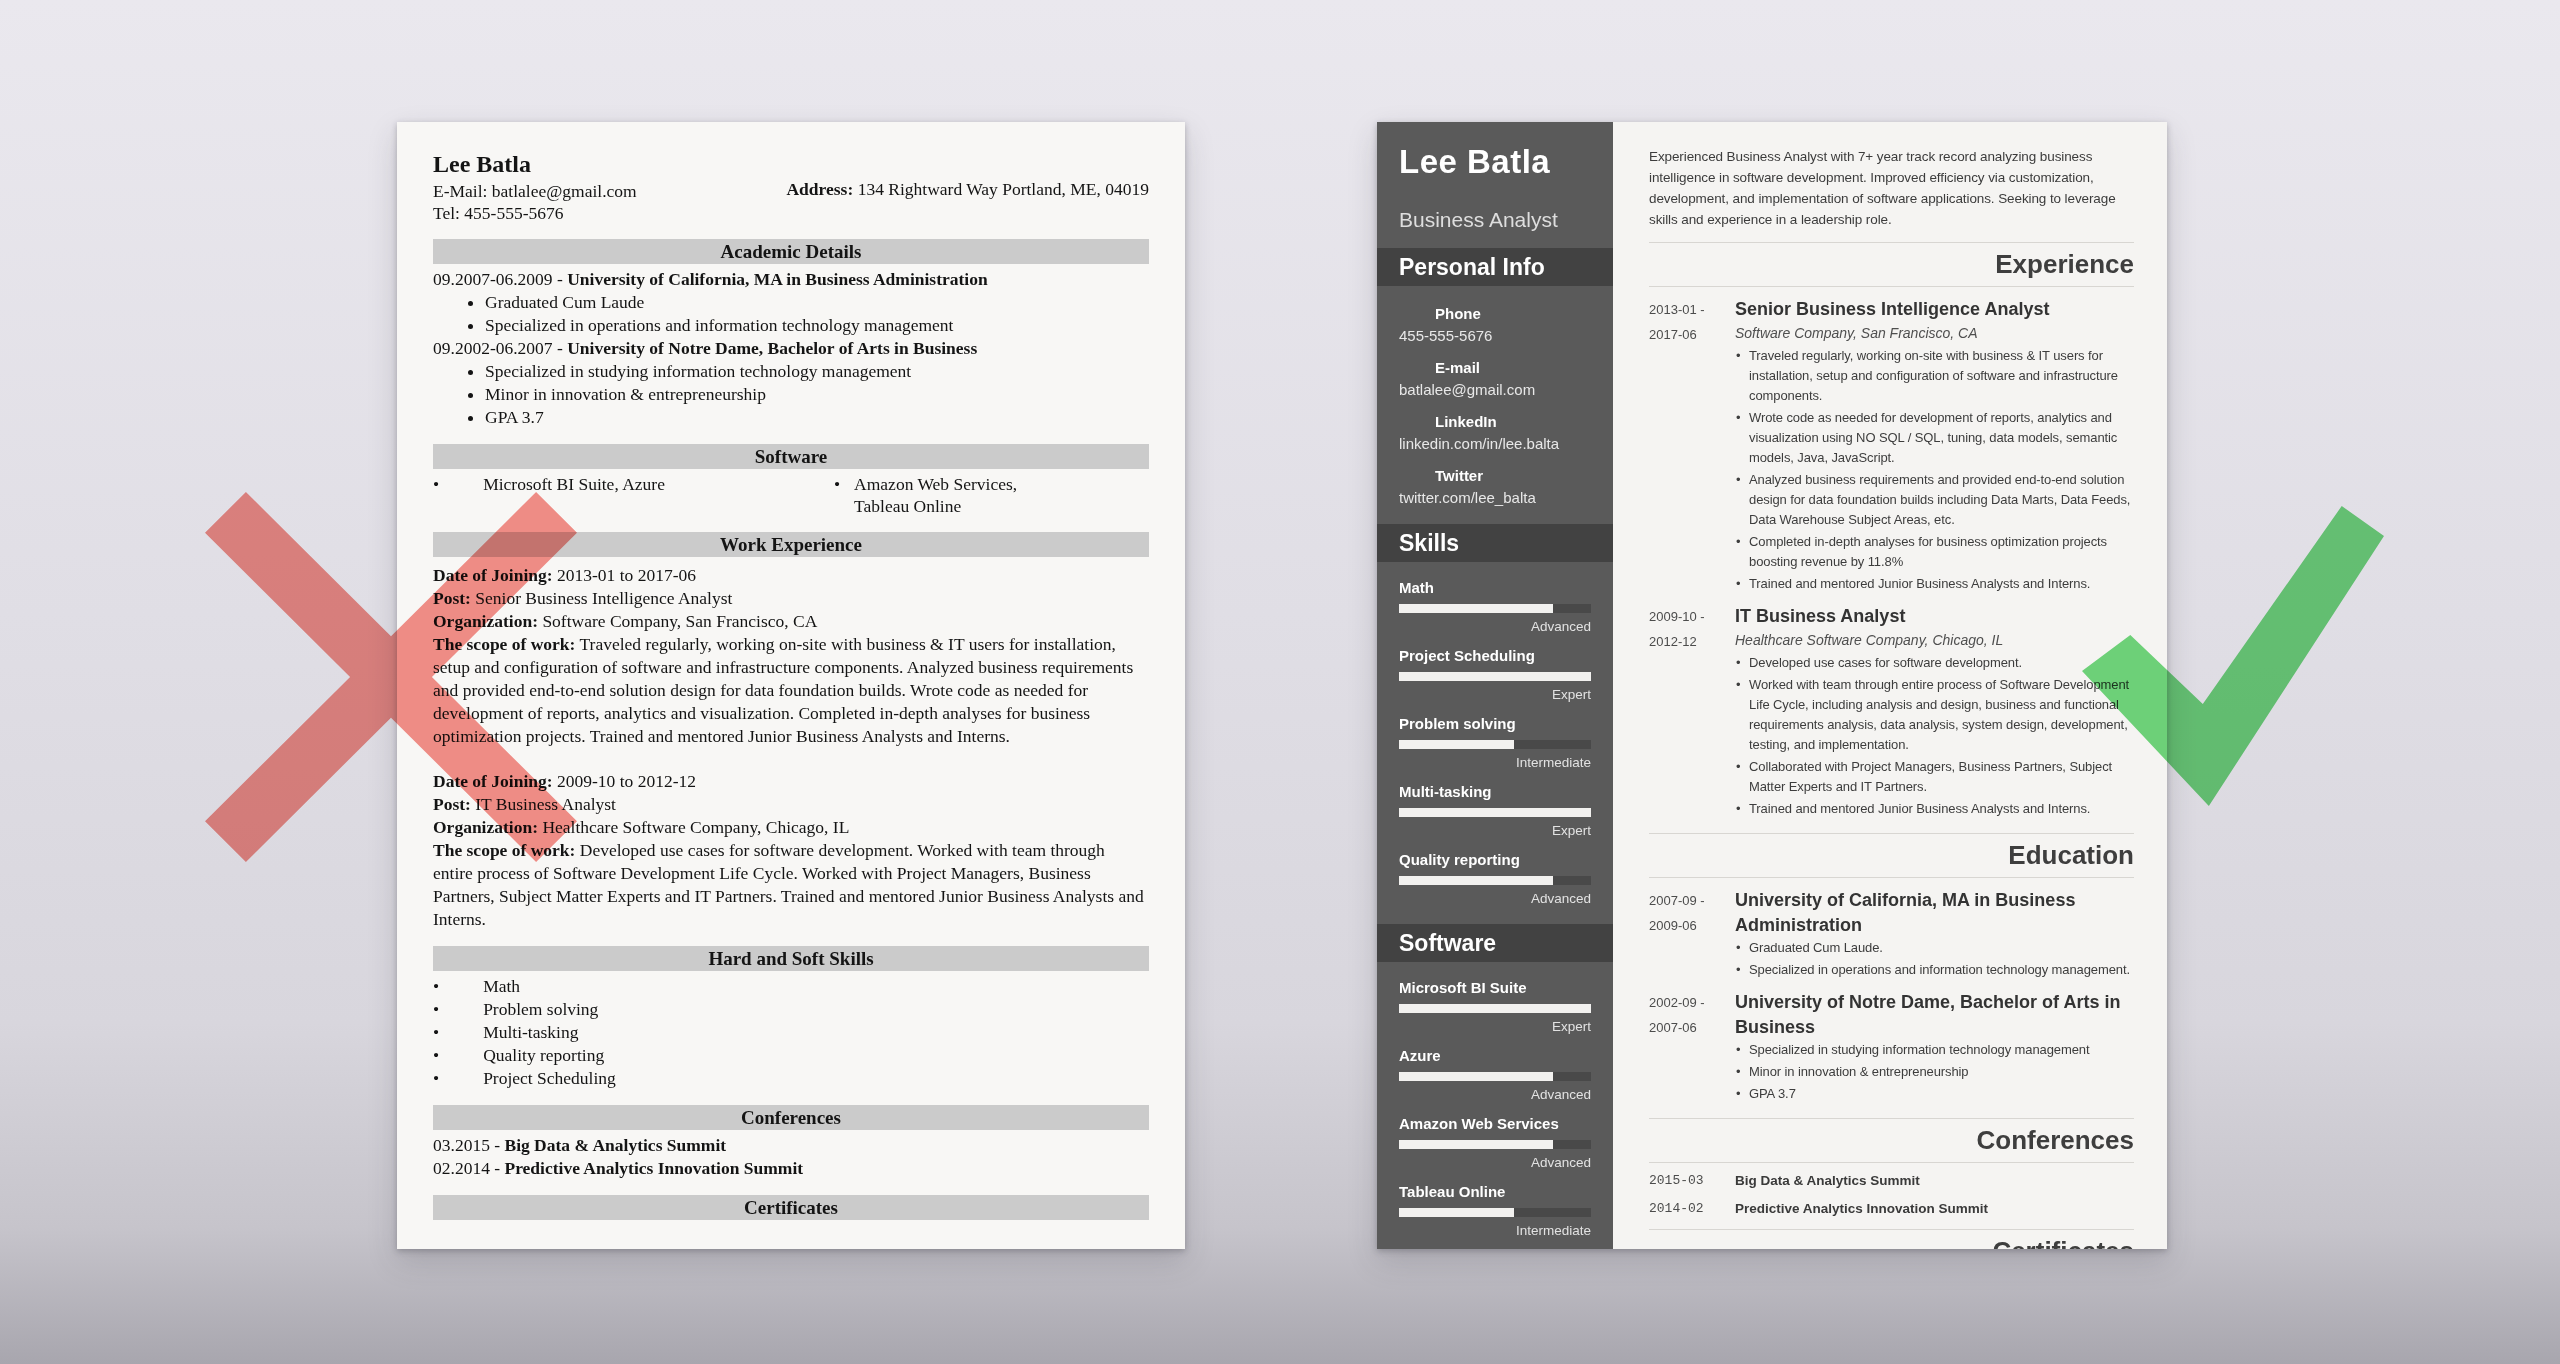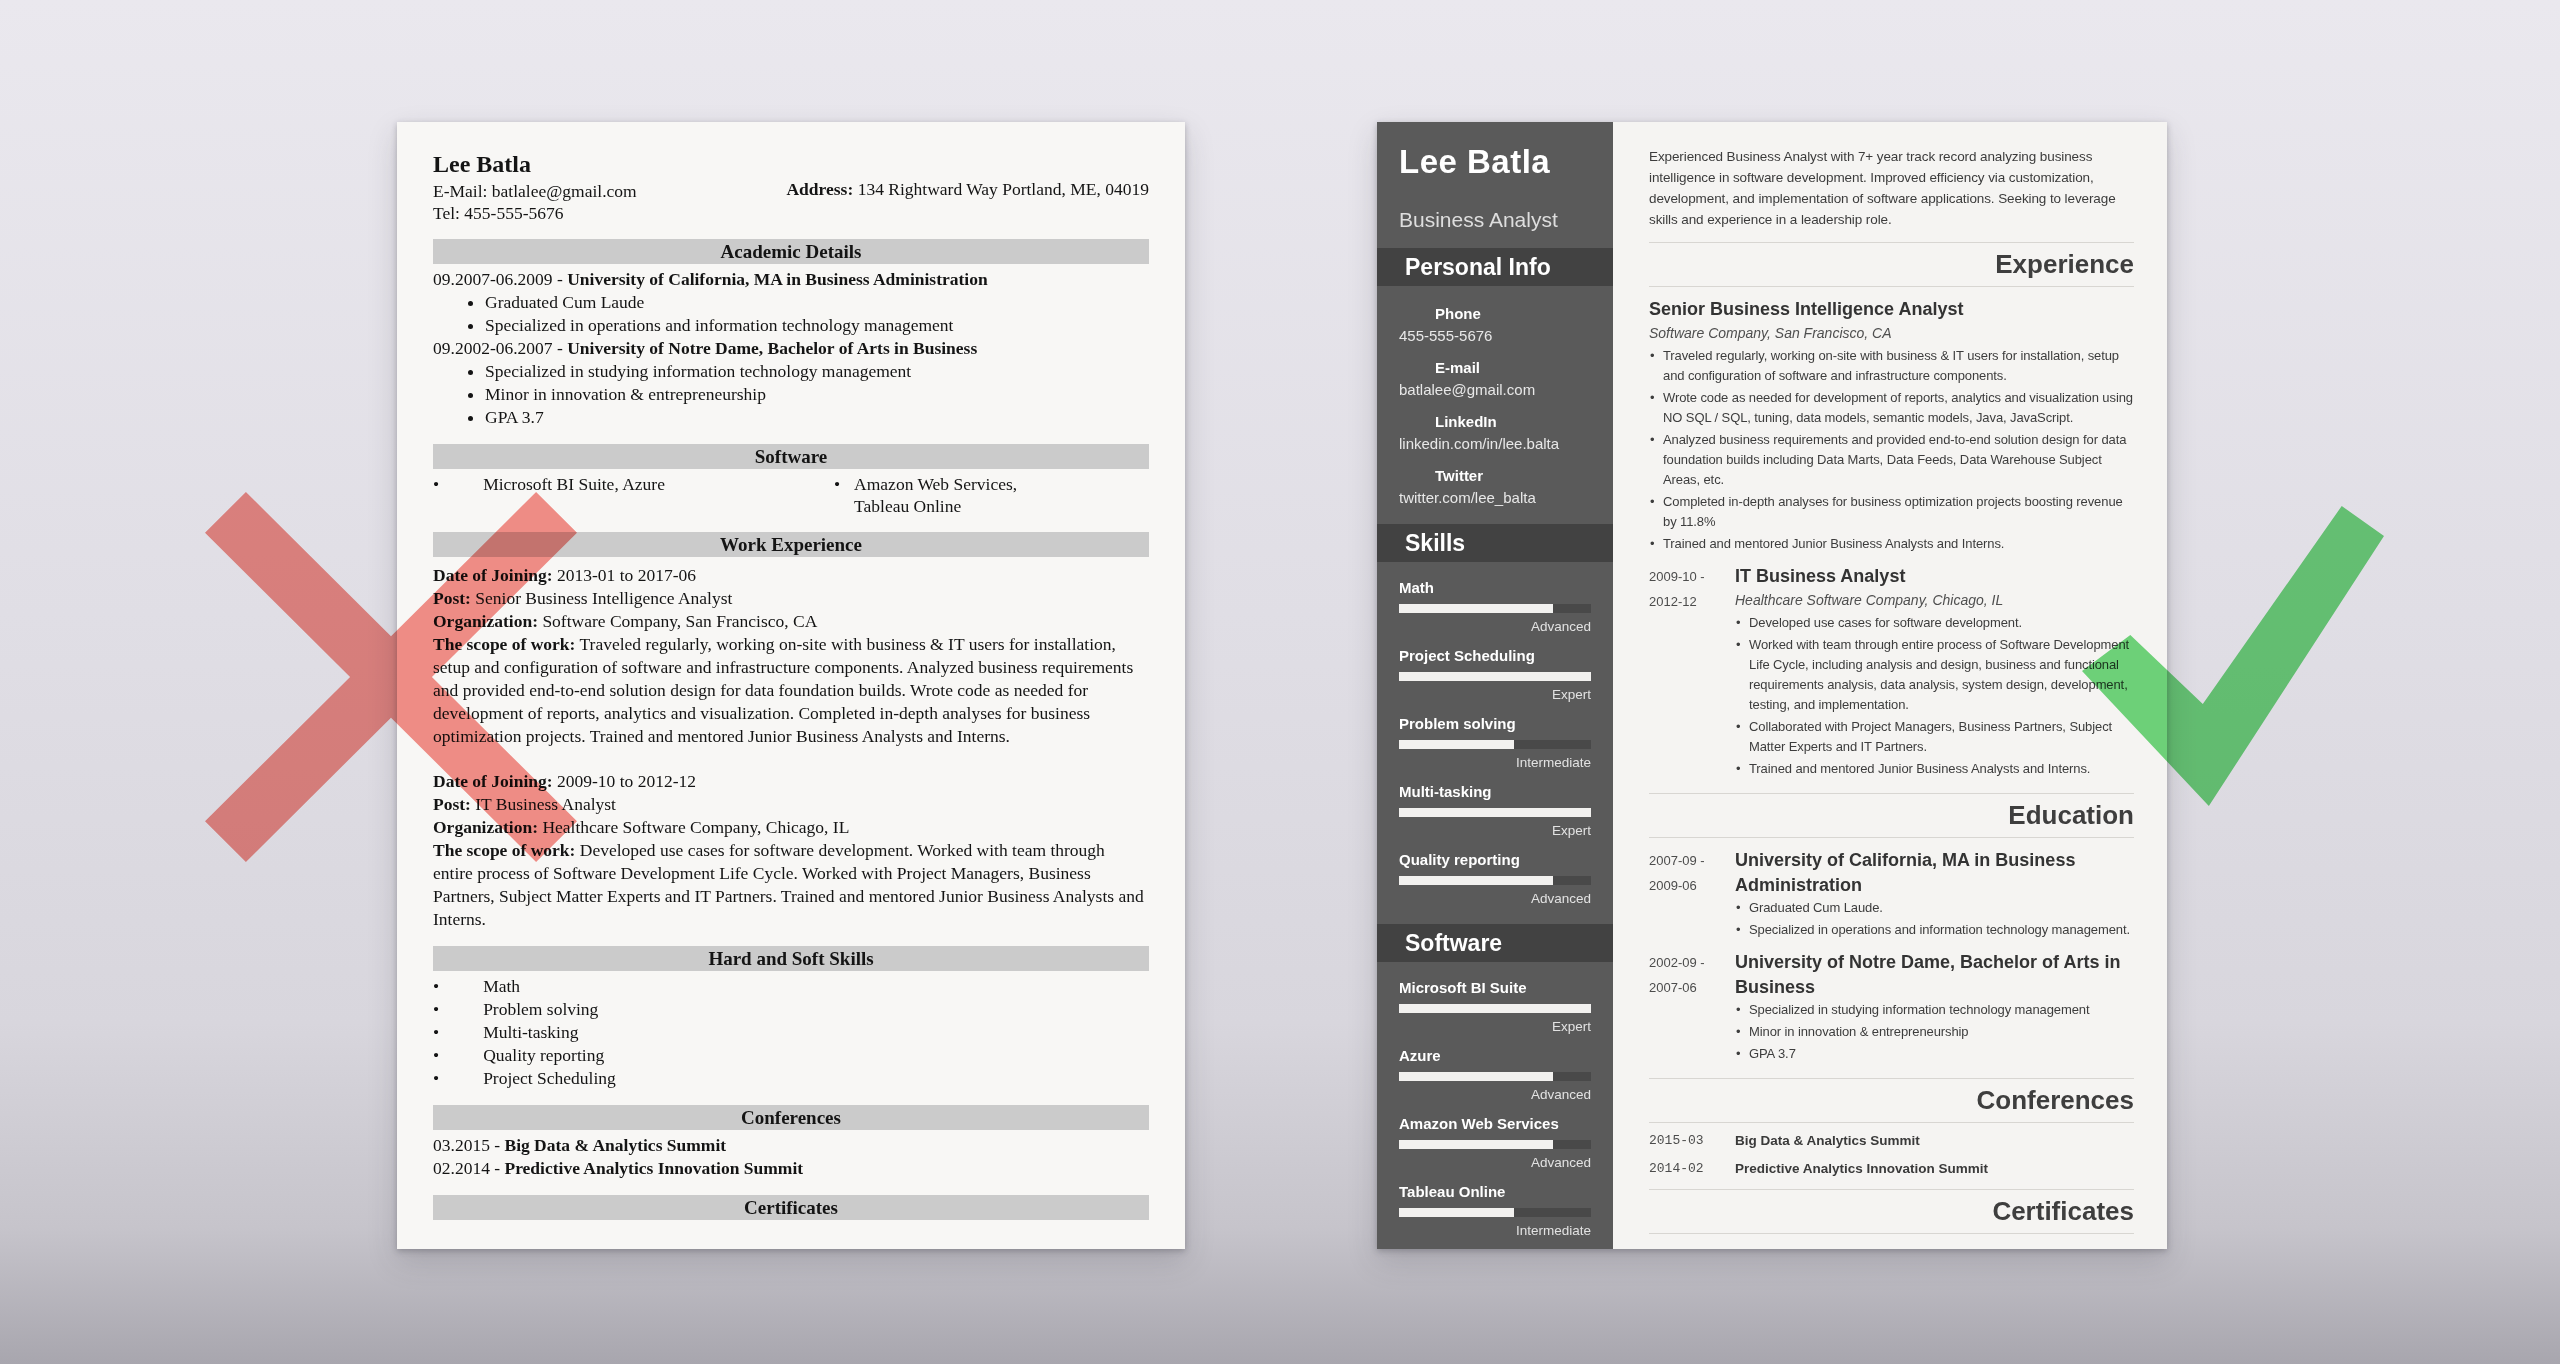--- a/index.html
+++ b/index.html
@@ -30,21 +30,21 @@
   .job + .job{margin-top:22px;}
   .job p{margin:0;line-height:23px;}
   .skill-row{display:flex;line-height:23px;}
   .line-item{line-height:23px;}
 
   
   .page-right{left:1377px;width:790px;display:flex;font-family:"Liberation Sans",sans-serif;background:#f5f4f2;}
   .sb{width:236px;flex:none;background:#5a5a5a;color:#fff;box-sizing:border-box;overflow:hidden;}
   .sb-name{padding:22px 22px 0;font-size:33px;line-height:35px;font-weight:bold;letter-spacing:.5px;}
   .sb-title{margin-top:30px;padding:0 22px;font-size:21px;line-height:21px;color:#dedede;}
-  .sb-band{margin-top:18px;background:#424242;padding:7px 28px;font-size:23px;line-height:24px;font-weight:bold;}
+  .sb-band{margin-top:18px;background:#424242;padding:7px 22px;font-size:23px;line-height:24px;font-weight:bold;}
   .sb-sec{padding:4px 22px 0;}
   .ct-label{margin-top:16px;font-size:15px;line-height:16px;font-weight:bold;margin-left:36px;}
   .ct-value{margin-top:6px;font-size:15px;line-height:16px;color:#e8e8e8;}
   .sk{margin-top:14px;}
   .sk-name{font-size:15px;line-height:16px;font-weight:bold;}
   .sk-track{margin-top:8px;height:9px;background:#494949;}
   .sk-fill{height:100%;background:#f2f1ef;}
   .sk-level{margin-top:7px;font-size:13.5px;line-height:14px;color:#e2e2e2;text-align:right;}
 
   .mn{flex:1;box-sizing:border-box;padding:24px 33px 0 36px;color:#3c3c3c;overflow:hidden;}
@@ -245,20 +245,24 @@
           <div class="sk-level">Intermediate</div>
         </div>
       </div>
     </div>
 
     <div class="mn">
       <div class="mn-summary">Experienced Business Analyst with 7+ year track record analyzing business intelligence in software development. Improved efficiency via customization, development, and implementation of software applications. Seeking to leverage skills and experience in a leadership role.</div>
 
       <div class="mn-head">Experience</div>
       <div class="entry">
+        <div class="e-date">
+          <div>2013-01 -</div>
+          <div>2017-06</div>
+        </div>
         <div class="e-body">
           <div class="e-title">Senior Business Intelligence Analyst</div>
           <div class="e-company">Software Company, San Francisco, CA</div>
           <ul class="e-bullets">
             <li>Traveled regularly, working on-site with business &amp; IT users for installation, setup and configuration of software and infrastructure components.</li>
             <li>Wrote code as needed for development of reports, analytics and visualization using NO SQL / SQL, tuning, data models, semantic models, Java, JavaScript.</li>
             <li>Analyzed business requirements and provided end-to-end solution design for data foundation builds including Data Marts, Data Feeds, Data Warehouse Subject Areas, etc.</li>
             <li>Completed in-depth analyses for business optimization projects boosting revenue by 11.8%</li>
             <li>Trained and mentored Junior Business Analysts and Interns.</li>
           </ul>

